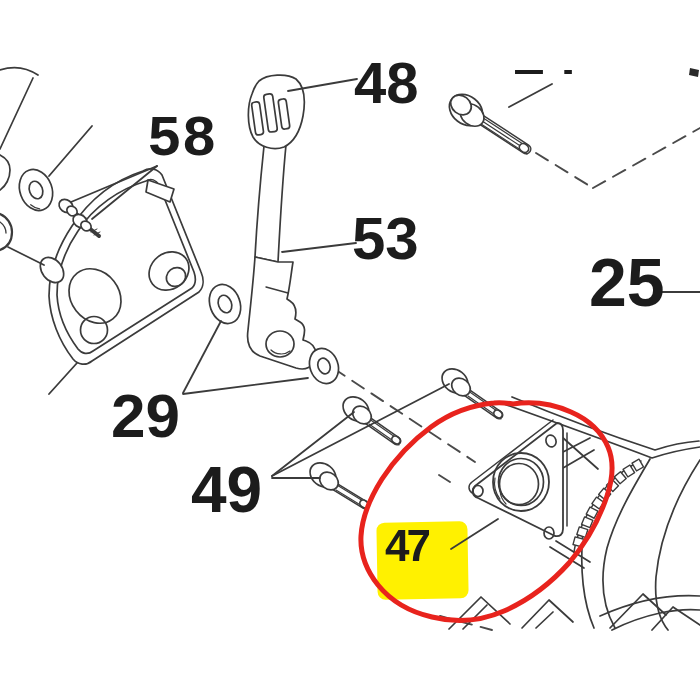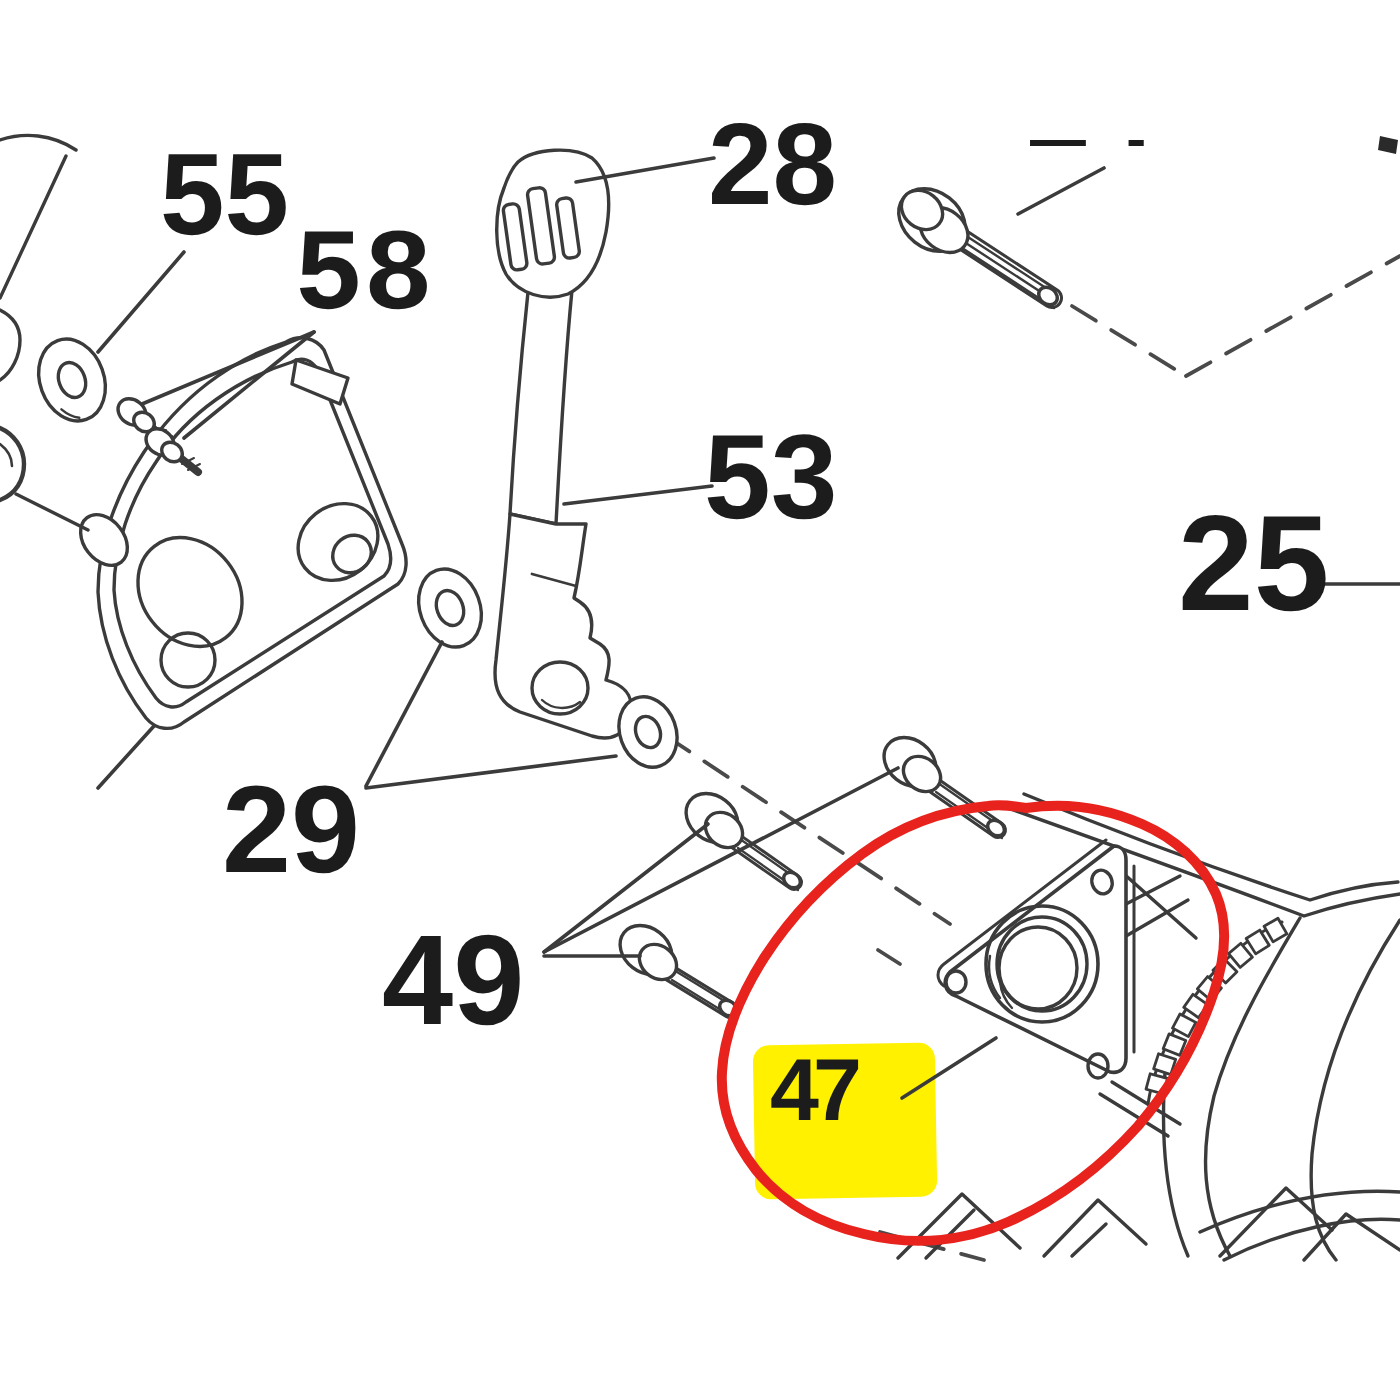--- a/index.html
+++ b/index.html
@@ -214,23 +214,22 @@
   </g>
 
   <path d="M 513,404 C 533,401 553,404 571,412 C 587,419 601,431 608,447
            C 614,461 613,478 607,496 C 599,520 586,543 569,563
            C 551,583 529,600 504,611 C 481,621 456,623 432,617
            C 410,612 391,601 378,585 C 367,571 360,554 361,536
            C 362,517 370,498 382,479 C 395,459 412,441 431,427
            C 450,413 472,405 494,403 C 500,402 507,403 513,404 Z" stroke="#e8231d" stroke-width="5"></path>
 </svg>
 
-<div class="lbl lbl-55">55</div>
 <div class="lbl lbl-58">58</div>
-<div class="lbl lbl-54">28</div>
+<div class="lbl lbl-54">48</div>
 <div class="lbl-24-clip">
   <div class="lbl">24</div>
 </div>
 <div class="lbl lbl-53">53</div>
 <div class="lbl lbl-25">25</div>
 <div class="lbl lbl-57">29</div>
 <div class="lbl lbl-49">49</div>
 <div class="lbl lbl-47">47</div>
 
 </div>

